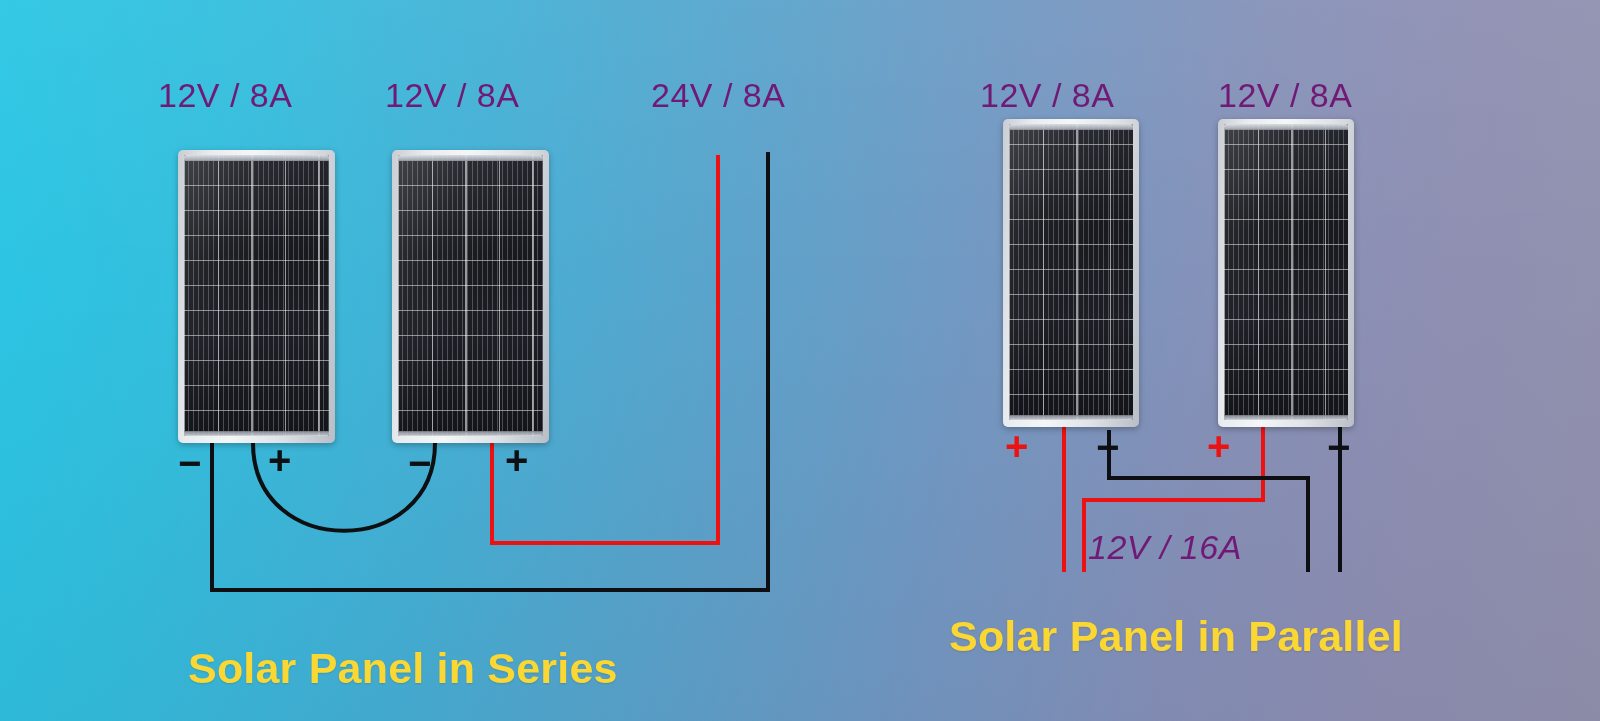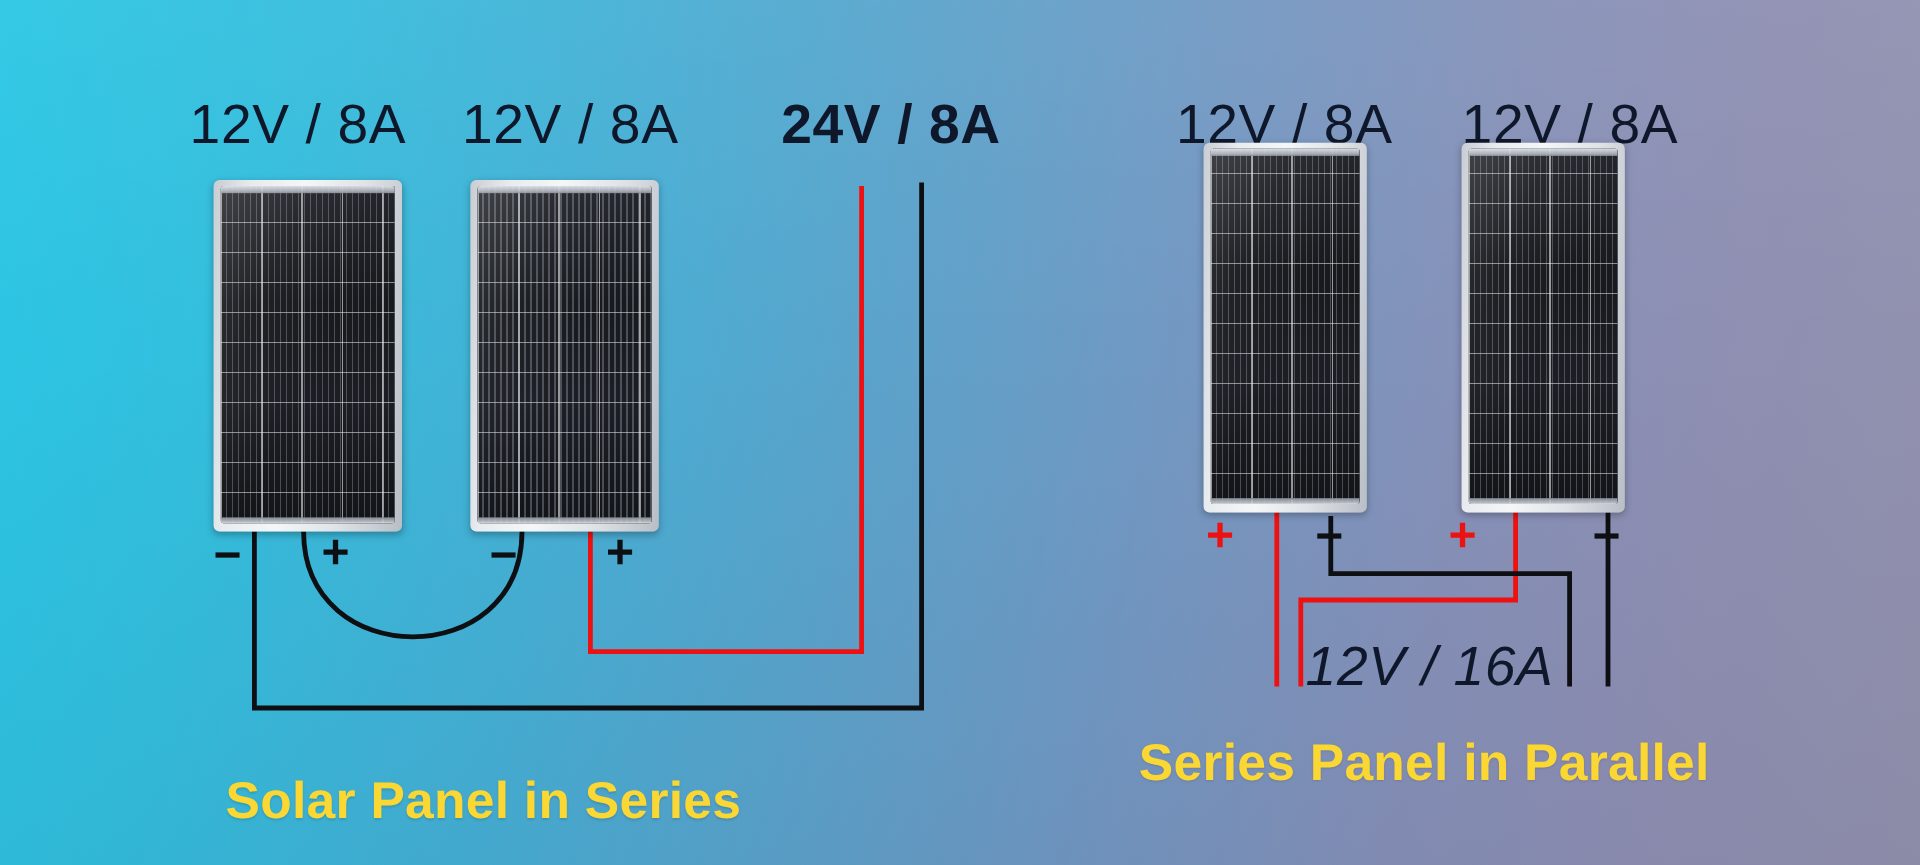--- a/index.html
+++ b/index.html
@@ -29,21 +29,21 @@
       repeating-linear-gradient(90deg,rgba(255,255,255,.55) 0px,rgba(255,255,255,.55) 1.4px,rgba(255,255,255,0) 1.4px,rgba(255,255,255,0) 33.6px),
       repeating-linear-gradient(0deg,rgba(255,255,255,.50) 0px,rgba(255,255,255,.50) 1.2px,rgba(255,255,255,0) 1.2px,rgba(255,255,255,0) 25px),
       linear-gradient(180deg,#24262b 0%,#17191d 35%,#1c1e23 65%,#121418 100%);}
   .sheen{position:absolute;inset:0;
     background:linear-gradient(112deg,rgba(255,255,255,.13) 0%,rgba(255,255,255,.03) 28%,rgba(255,255,255,0) 52%);}
   .topcap{position:absolute;left:0;right:0;top:0;height:6px;
     background:linear-gradient(180deg,#e7eaee 0%,#aab0ba 75%,#7d838d 100%);opacity:.92;}
   .botcap{position:absolute;left:0;right:0;bottom:0;height:5px;
     background:linear-gradient(0deg,#d8dce1 0%,#9ba1ab 80%,#70767f 100%);opacity:.9;}
 
-  .lbl{position:absolute;color:#0f172a;font-size:46px;letter-spacing:.5px;white-space:nowrap;}
+  .lbl{position:absolute;color:#701a75;font-size:34px;letter-spacing:.5px;white-space:nowrap;}
   .sign{position:absolute;font-size:40px;font-weight:700;line-height:1;white-space:nowrap;}
   .sign.neg{color:#0d0f12;}
   .sign.pos{color:#0d0f12;}
   .sign.rpos{color:#ec1212;}
   .title{position:absolute;color:#fbd733;font-size:43px;font-weight:700;
     letter-spacing:.2px;white-space:nowrap;text-shadow:0 1px 2px rgba(0,0,0,.12);}
 </style>
 </head>
 <body>
 
@@ -66,21 +66,21 @@
 
       <path d="M 1109 430 L 1109 478 L 1308 478 L 1308 572" stroke="#0d0f12" stroke-width="4"></path>
 
       <path d="M 1340 427 L 1340 572" stroke="#0d0f12" stroke-width="4"></path>
     </g>
   </svg>
 
   <div>
     <div class="lbl" style="left:158px;top:76px;">12V / 8A</div>
     <div class="lbl" style="left:385px;top:76px;">12V / 8A</div>
-    <div class="lbl" style="left:651px;top:76px;font-weight:bold;">24V / 8A</div>
+    <div class="lbl" style="left:651px;top:76px;">24V / 8A</div>
 
     <div class="panel" style="left:178px;top:150px;width:157px;height:293px;">
       <div class="glass">
         <div class="cells"></div>
         <div class="topcap"></div>
         <div class="botcap"></div>
         <div class="sheen"></div>
       </div>
     </div>
 
@@ -123,15 +123,15 @@
       </div>
     </div>
 
     <div class="sign rpos" style="left:1005px;top:426px;">+</div>
     <div class="sign neg" style="left:1096px;top:427px;">−</div>
     <div class="sign rpos" style="left:1207px;top:426px;">+</div>
     <div class="sign neg" style="left:1327px;top:427px;">−</div>
 
     <div class="lbl" style="left:1088px;top:528px;font-style:italic;">12V / 16A</div>
 
-    <div class="title" style="left:949px;top:612px;">Series Panel in Parallel</div>
+    <div class="title" style="left:949px;top:612px;">Solar Panel in Parallel</div>
   </div>
 </div>
 
 </body></html>

